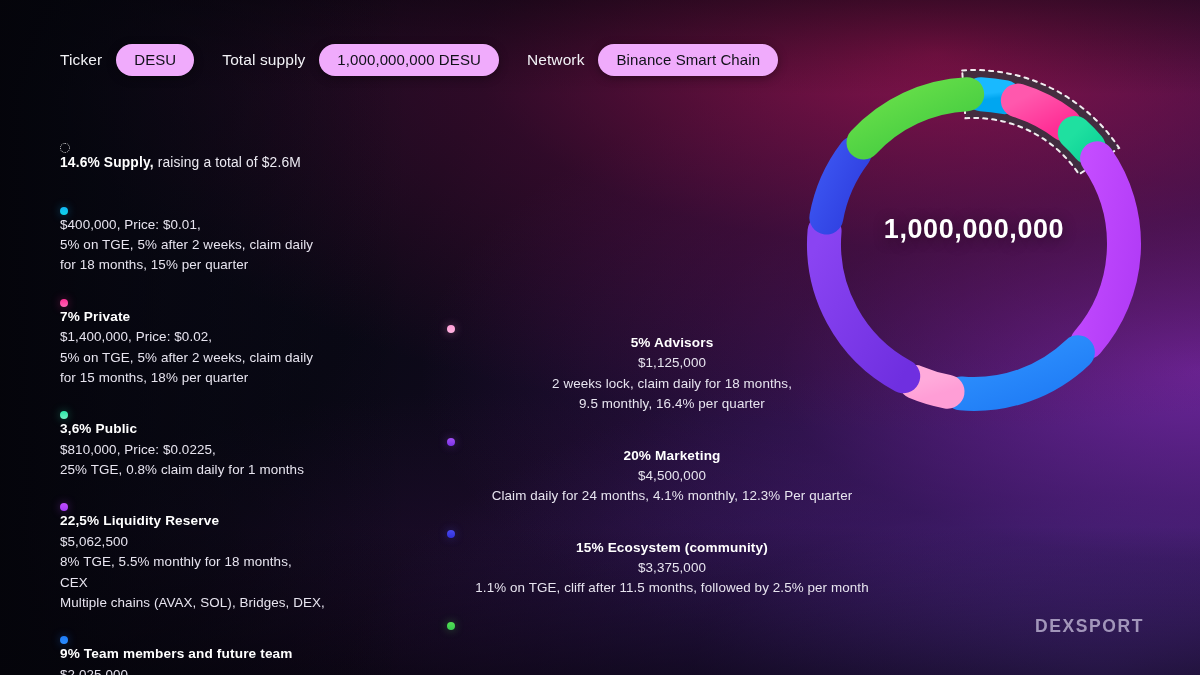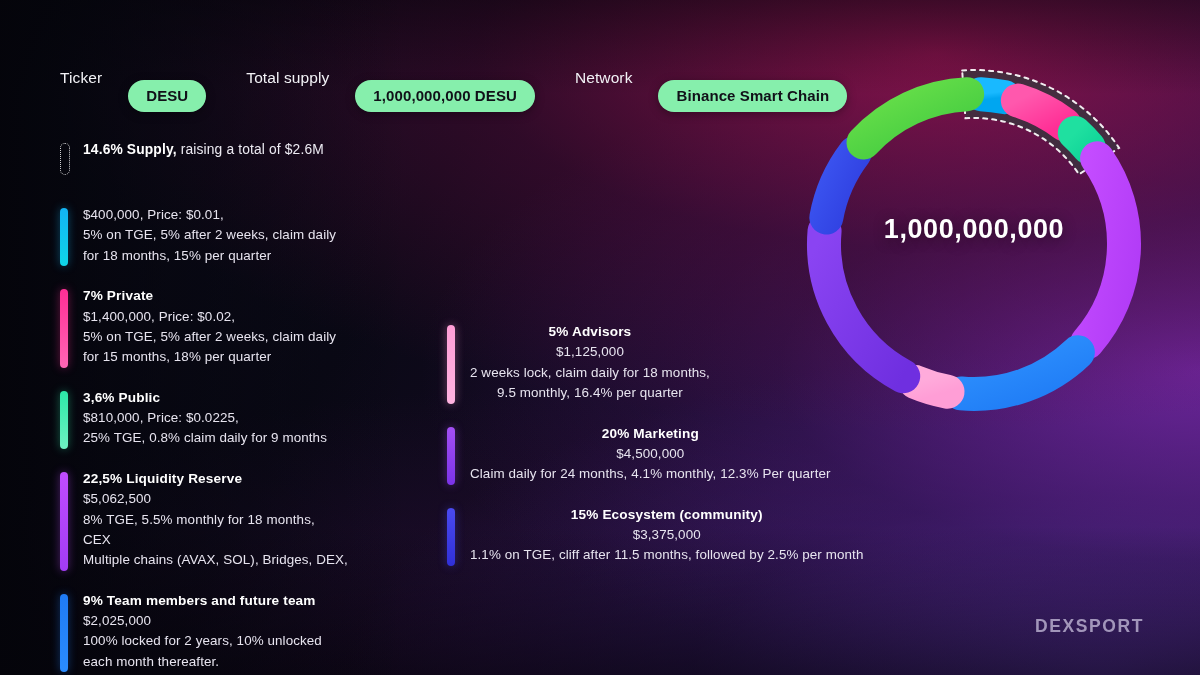--- a/index.html
+++ b/index.html
@@ -25,43 +25,42 @@
     position:absolute; inset:0;
     background:
       linear-gradient(90deg, rgba(4,4,10,0.95) 0%, rgba(4,4,10,0.55) 12%, rgba(0,0,0,0) 34%),
       linear-gradient(0deg, rgba(3,3,8,0.60) 0%, rgba(0,0,0,0) 22%),
       linear-gradient(180deg, rgba(3,3,8,0.45) 0%, rgba(0,0,0,0) 14%);
   }
 
   
   #topbar {
     position:absolute; left:60px; top:44px;
-    display:flex; align-items:center; gap:12px;
+    display:flex; align-items:center; gap:0px;
     z-index:6;
   }
   .tb-label {
     color:#f2f2f6; font-size:15.5px; font-weight:400;
     letter-spacing:.1px; white-space:nowrap;
   }
   .tb-pill {
-    background:#86efac; color:#101018;
-    font-size:15px; font-weight:700; letter-spacing:.1px;
+    background:#f0abfc; color:#101018;
+    font-size:15px; font-weight:400; letter-spacing:.1px;
     border-radius:999px; padding:7px 18px 8px;
     white-space:nowrap; margin-left:14px; margin-right:28px;
     box-shadow:0 2px 10px rgba(0,0,0,.35);
-    margin-top:36px;
   }
   .tb-pill:last-child { margin-right:0;text-align:right; }
 
   
   .col { position:absolute; z-index:6; }
   #col-left  { left:60px;  top:140px; width:380px; }
   #col-mid   { left:447px; top:322px; width:450px;text-align:center; }
 
-  .entry { display:flex; gap:0; margin-bottom:20px; }
+  .entry { display:flex; gap:0; margin-bottom:20px;flex-direction:column; }
   .swatch {
     width:8px; border-radius:999px; flex:0 0 8px;
     margin-right:15px; margin-top:3px; align-self:stretch;
   }
   .swatch.dotted {
     background:transparent;
     border:1.6px dotted rgba(255,255,255,.82);
     width:10px; flex:0 0 10px; margin-right:13px;
     height:32px; align-self:flex-start; border-radius:7px;
   }
@@ -142,21 +141,21 @@
           <div class="eline">$1,400,000, Price: $0.02,</div>
           <div class="eline">5% on TGE, 5% after 2 weeks, claim daily</div>
           <div class="eline">for 15 months, 18% per quarter</div>
         </div>
       </div>
       <div class="entry">
         <div class="swatch" style="background: linear-gradient(rgb(44, 232, 168), rgb(111, 240, 194)); box-shadow: rgba(44, 232, 168, 0.4) 0px 0px 10px;"></div>
         <div class="etext">
           <div class="ehead">3,6% Public</div>
           <div class="eline">$810,000, Price: $0.0225,</div>
-          <div class="eline">25% TGE, 0.8% claim daily for 9 months</div>
+          <div class="eline">25% TGE, 0.8% claim daily for 1 months</div>
         </div>
       </div>
       <div class="entry">
         <div class="swatch" style="background: linear-gradient(rgb(192, 76, 255), rgb(162, 60, 245)); box-shadow: rgba(192, 76, 255, 0.4) 0px 0px 10px;"></div>
         <div class="etext">
           <div class="ehead">22,5% Liquidity Reserve</div>
           <div class="eline">$5,062,500</div>
           <div class="eline">8% TGE, 5.5% monthly for 18 months,</div>
           <div class="eline">CEX</div>
           <div class="eline">Multiple chains (AVAX, SOL), Bridges, DEX,</div>

